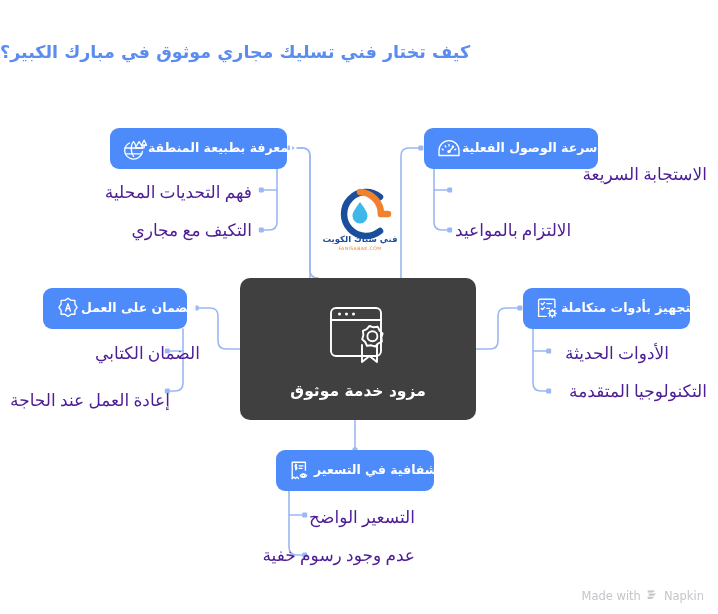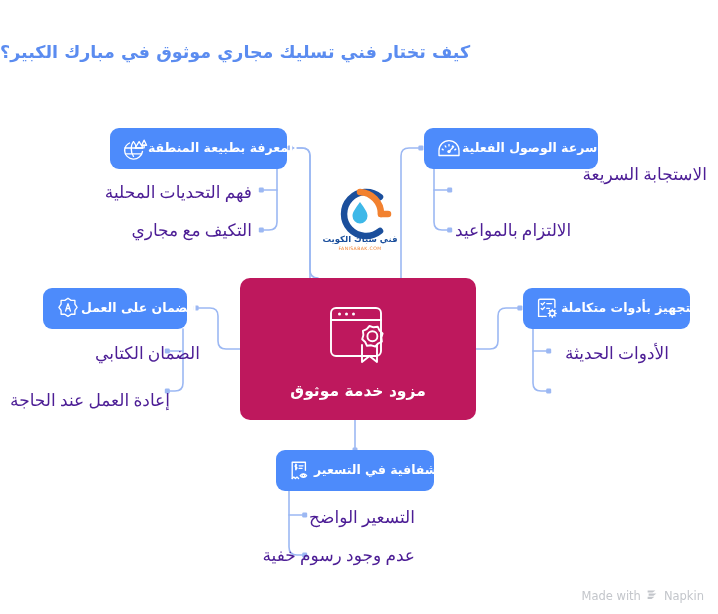--- a/index.html
+++ b/index.html
@@ -40,21 +40,21 @@
     pointer-events: none;
   }
 
   
   #center-node {
     position: absolute;
     left: 240px;
     top: 278px;
     width: 236px;
     height: 142px;
-    background: #be185d;
+    background: #404040;
     border-radius: 10px;
     display: flex;
     flex-direction: column;
     align-items: center;
     justify-content: center;
     box-sizing: border-box;
     padding-top: 6px;
   }
   #center-node .c-icon { margin-bottom: 12px; }
   #center-node .c-label {
@@ -308,20 +308,21 @@
         <circle cx="17.3" cy="17.3" r="2.6"></circle>
         <path d="M 17.3 13.3 L 17.3 14.7 M 17.3 19.9 L 17.3 21.3
                  M 13.3 17.3 L 14.7 17.3 M 19.9 17.3 L 21.3 17.3
                  M 14.5 14.5 L 15.5 15.5 M 19.1 19.1 L 20.1 20.1
                  M 20.1 14.5 L 19.1 15.5 M 15.5 19.1 L 14.5 20.1"></path>
       </svg>
     </span>
     <span class="p-label">التجهيز بأدوات متكاملة</span>
   </div>
   <div class="sub" id="sub-mr-1">الأدوات الحديثة</div>
+  <div class="sub" id="sub-mr-2">التكنولوجيا المتقدمة</div>
 
   <div class="pill" id="pill-bt">
     <span class="p-icon">
       <svg width="26" height="26" viewBox="0 0 26 26" fill="none" stroke="#ffffff" stroke-width="1.35" stroke-linecap="round" stroke-linejoin="round">
 
         <path d="M 4.2 20.6 L 4.2 4.2 L 17.4 4.2 L 17.4 12.3"></path>
         <path d="M 4.2 20.6 L 5.8 19.1 L 7.4 20.6 L 9 19.1 L 10.6 20.6"></path>
 
         <path d="M 8.6 7 C 7 7 6.6 8.5 8 9 C 9.4 9.5 9.2 11 7.6 11"></path>
         <path d="M 7.9 6.2 L 7.9 11.8"></path>

